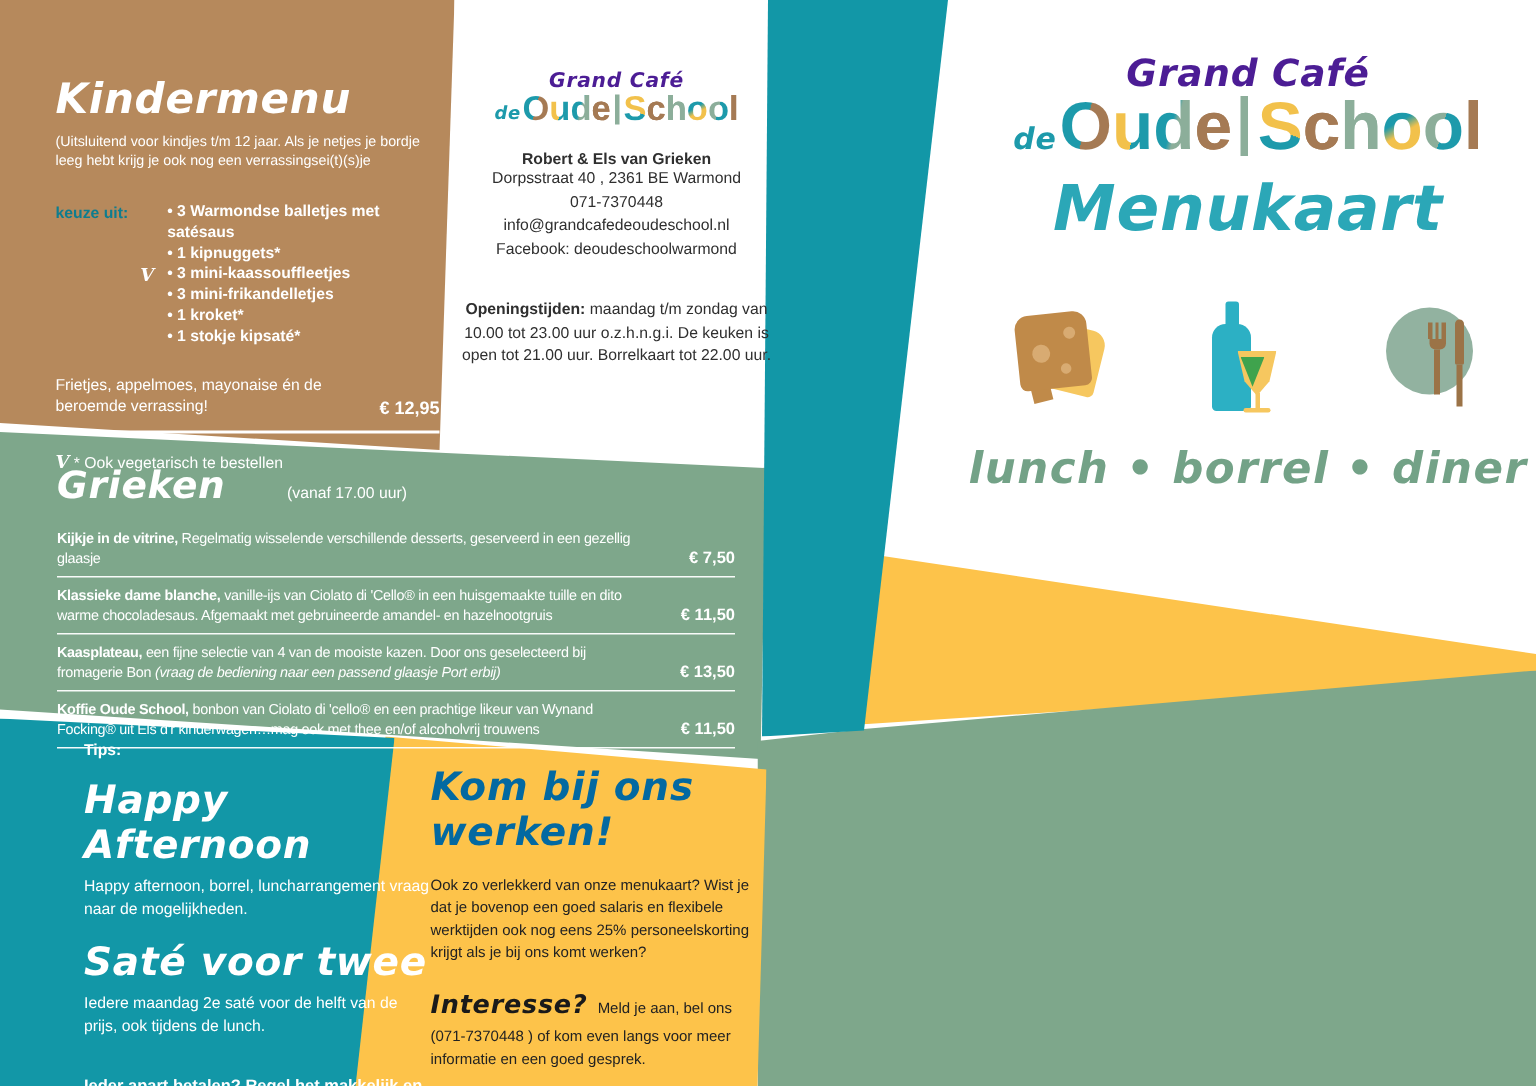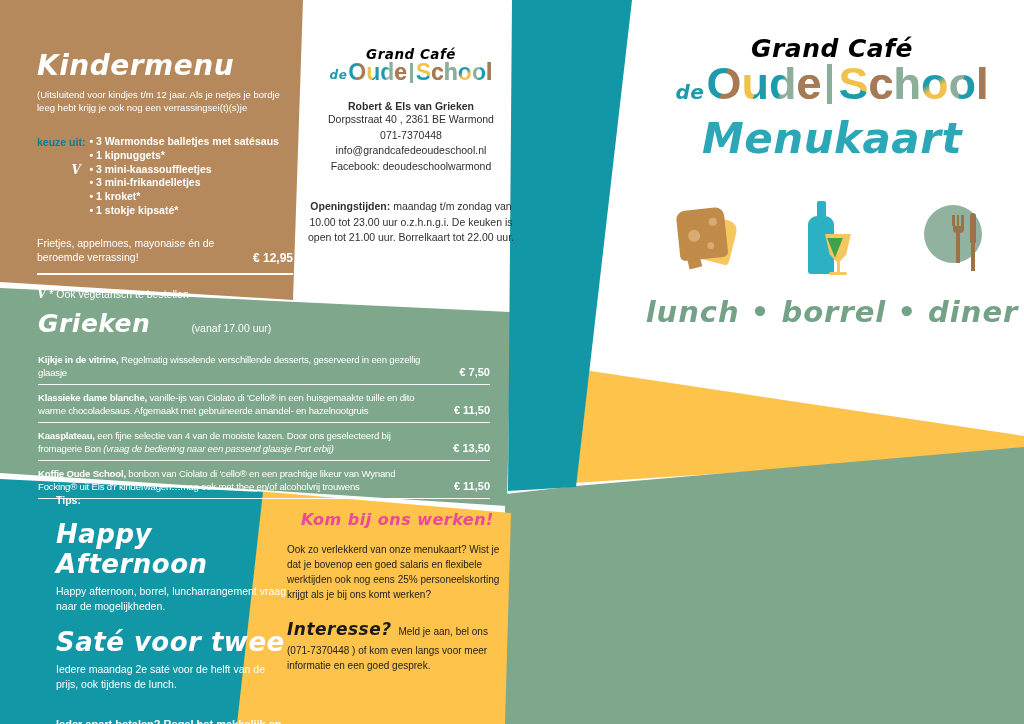--- a/index.html
+++ b/index.html
@@ -16,36 +16,36 @@
   .teal-stripe   { background:#1297a7; clip-path:polygon(512px 0,632px 0,576px 487px,508px 491px); }
   .yellow-panel  { background:#fdc34a; clip-path:polygon(257px 491px,511px 513px,505px 724px,236px 724px); }
   .teal-panel    { background:#1297a7; clip-path:polygon(0 479px,263px 492px,237px 724px,0 724px); }
 
   .script { font-family:"DejaVu Sans", sans-serif; font-style:italic; font-weight:bold; letter-spacing:.5px; }
 
   
   #kindermenu { position:absolute; left:37px; top:52px; width:258px; color:#fff; }
   #kindermenu .km-title { font-size:28px; line-height:1; }
   #kindermenu .km-sub { margin-top:8px; font-size:9.5px; line-height:1.4; }
-  .choice-row { display:flex; gap:4px; margin-top:20px; }
+  .choice-row { display:flex; gap:26px; margin-top:20px; }
   .choice-label { color:#0e7d8f; font-weight:bold; font-size:10.5px; white-space:nowrap; padding-top:1px; }
   .km-items { position:relative; }
   .km-item { font-weight:bold; font-size:10.5px; line-height:1.33; position:relative; }
   .km-item::before { content:"• "; }
   .veg-mark { font-family:"DejaVu Serif", serif; font-style:italic; font-weight:bold; font-size:12px; }
   .km-item .veg-mark { position:absolute; left:-18px; top:0; }
   .km-sides { position:relative; margin-top:18px; width:256px; border-bottom:2px solid #fff; padding-bottom:8px; }
   .km-sides .txt { display:inline-block; width:178px; font-size:10.5px; line-height:1.35; }
   .km-sides .price { position:absolute; right:0; bottom:8px; font-weight:bold; font-size:12px; }
   .km-vegnote { margin-top:12px; font-size:10.5px; }
 
   
   #contact { position:absolute; left:305px; top:46px; width:212px; text-align:center; color:#2f2f2f; }
   .brand { display:flex; flex-direction:column; align-items:center; }
-  .brand .b-top { color:#000000; }
+  .brand .b-top { color:#4c1d95; }
   .brand .b-line { display:flex; align-items:flex-end; justify-content:center; font-weight:bold;
                    font-family:"Liberation Sans", sans-serif; line-height:.95; }
   .brand .b-de { color:#1d9aab; }
   .ltr { color:#a57a54; display:inline-block; }
   @supports ((-webkit-background-clip:text) or (background-clip:text)) {
     .ltr.grad { -webkit-background-clip:text; background-clip:text; color:transparent; }
   }
   .bar { display:inline-block; background:#8cae9a; }
   .brand-small .b-top { font-size:13.5px; }
   .brand-small .b-line { font-size:23px; }
@@ -112,21 +112,21 @@
   
   #tips { position:absolute; left:56px; top:494px; width:235px; color:#fff; }
   #tips .tips-label { font-size:10.5px; font-weight:bold; }
   #tips .tip-title { margin-top:13px; font-size:26px; }
   #tips .tip-body { margin-top:5px; font-size:10.5px; line-height:1.42; width:232px; }
   #tips .tip-title2 { }
   #tips .payment { margin-top:25px; font-size:11px; font-weight:bold; width:228px; line-height:1.42; }
 
   
   #jobs { position:absolute; left:287px; top:510px; width:220px; color:#222; }
-  #jobs .jobs-title { font-size:16px; color:#ec4899;margin-left:14px; }
+  #jobs .jobs-title { font-size:26px; color:#0369a1; }
   #jobs .jobs-body { margin-top:13px; font-size:10px; line-height:1.5; }
   #jobs .interest { margin-top:15px; font-size:10px; line-height:1.5; }
   #jobs .interest .int-label { font-size:17px; color:#1a1a1a; margin-right:4px;margin-top:40px; }
 </style>
 </head>
 <body>
 
 <div class="page">
 
   <div class="shape brown-panel"></div>

